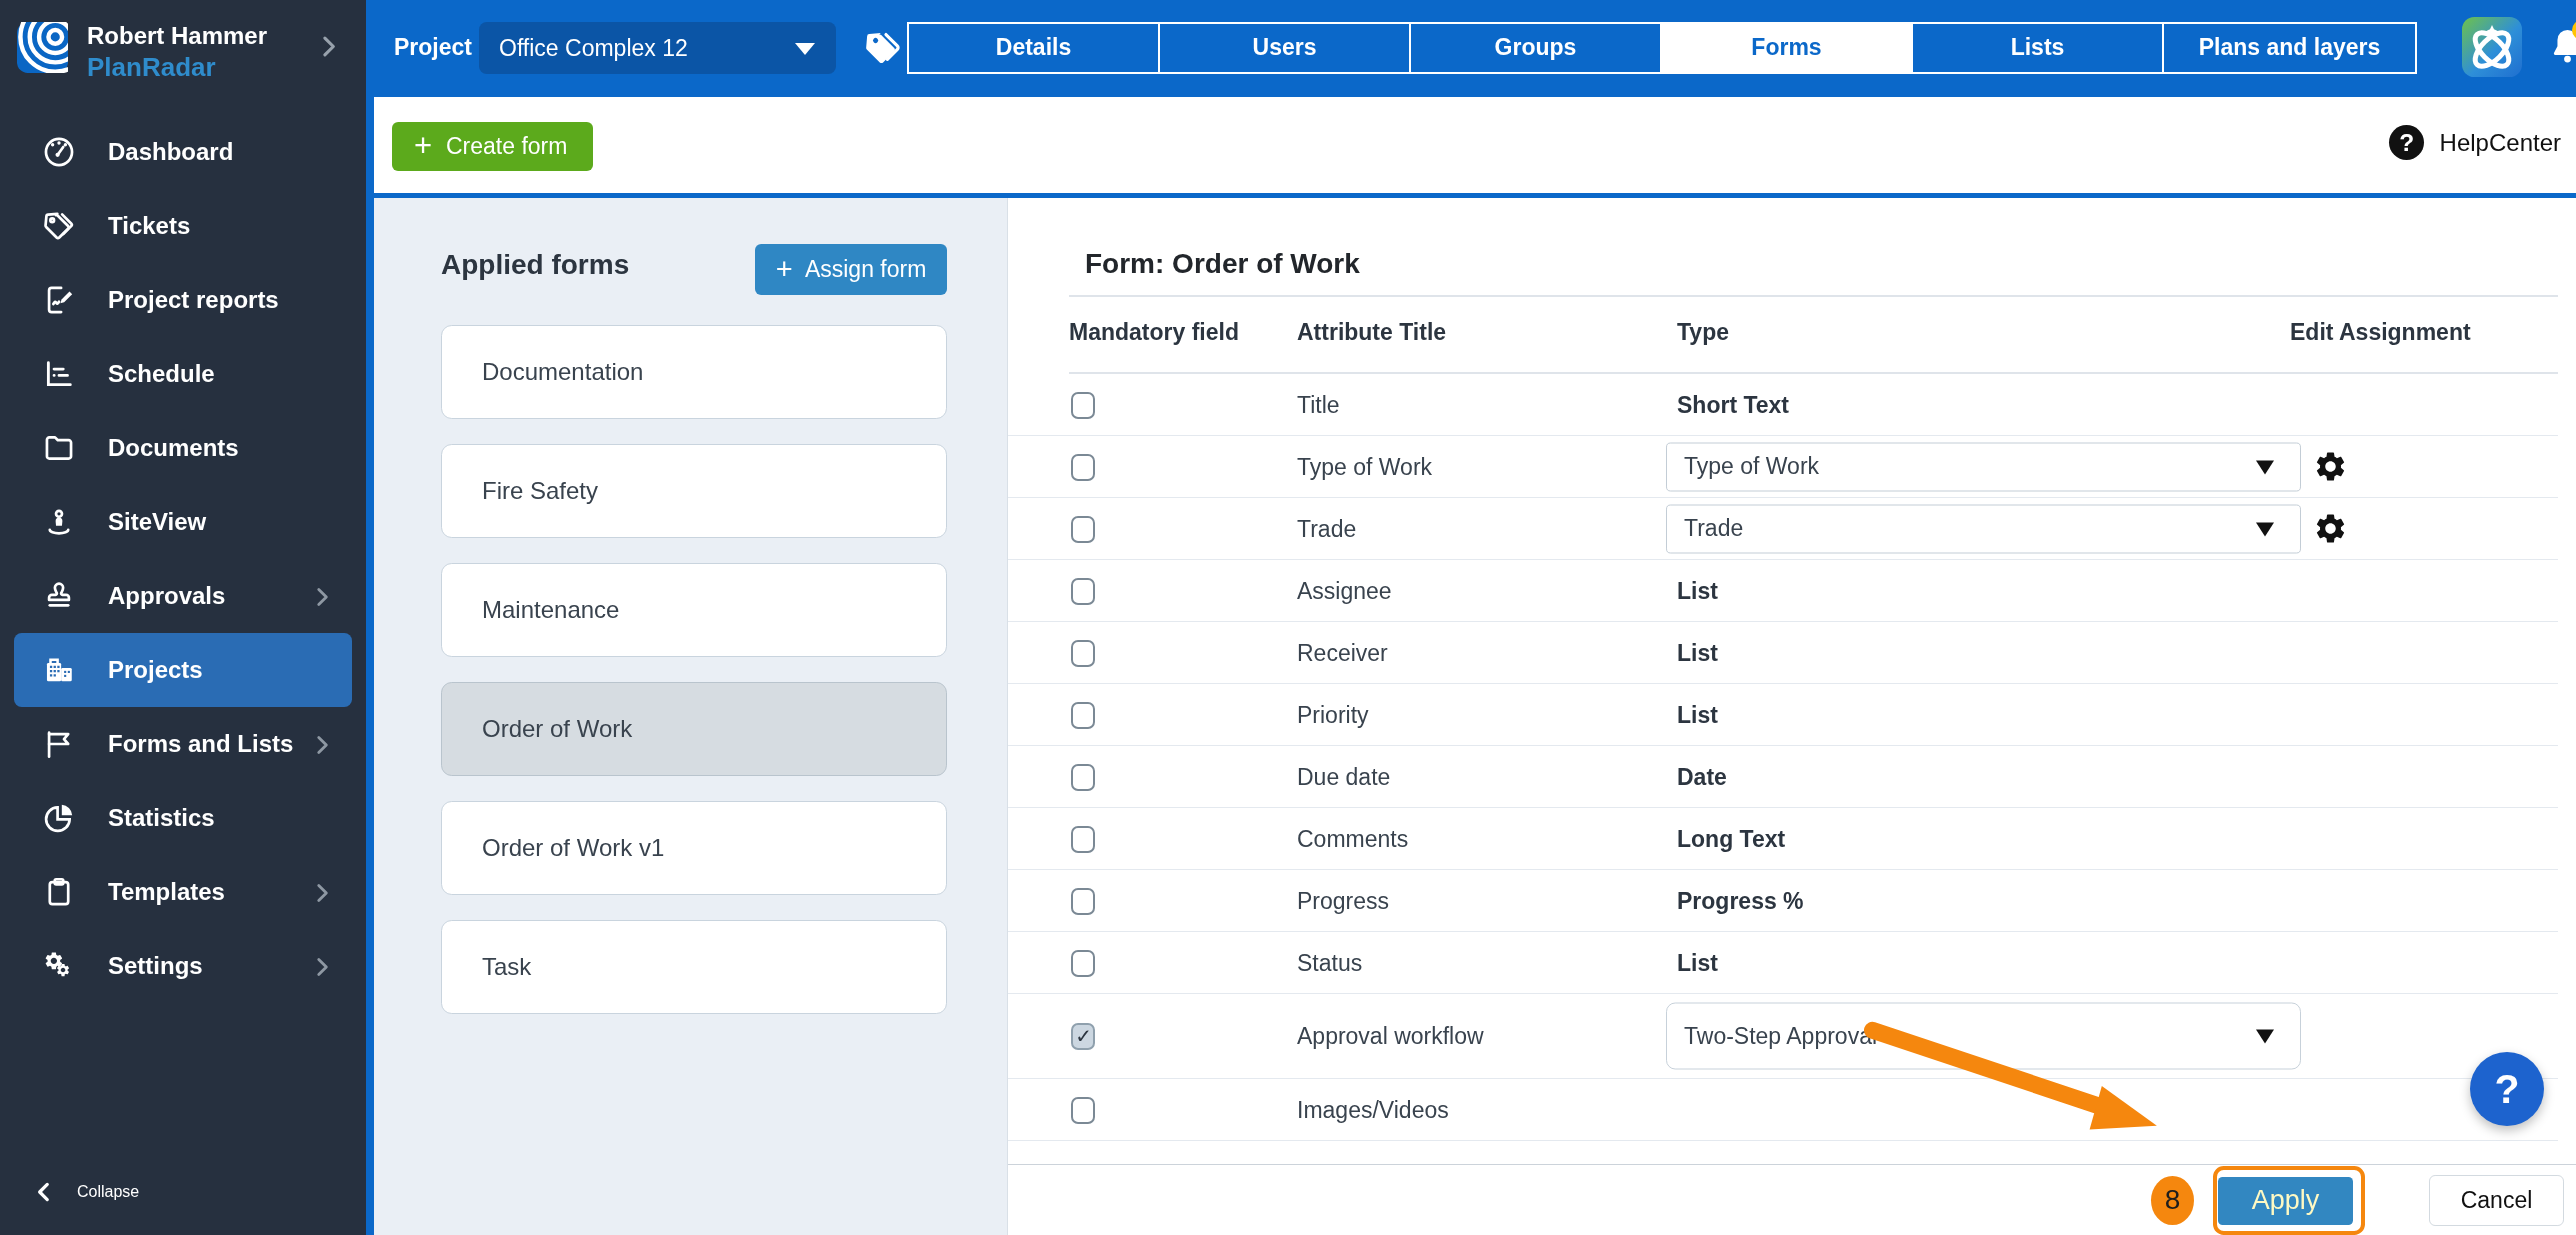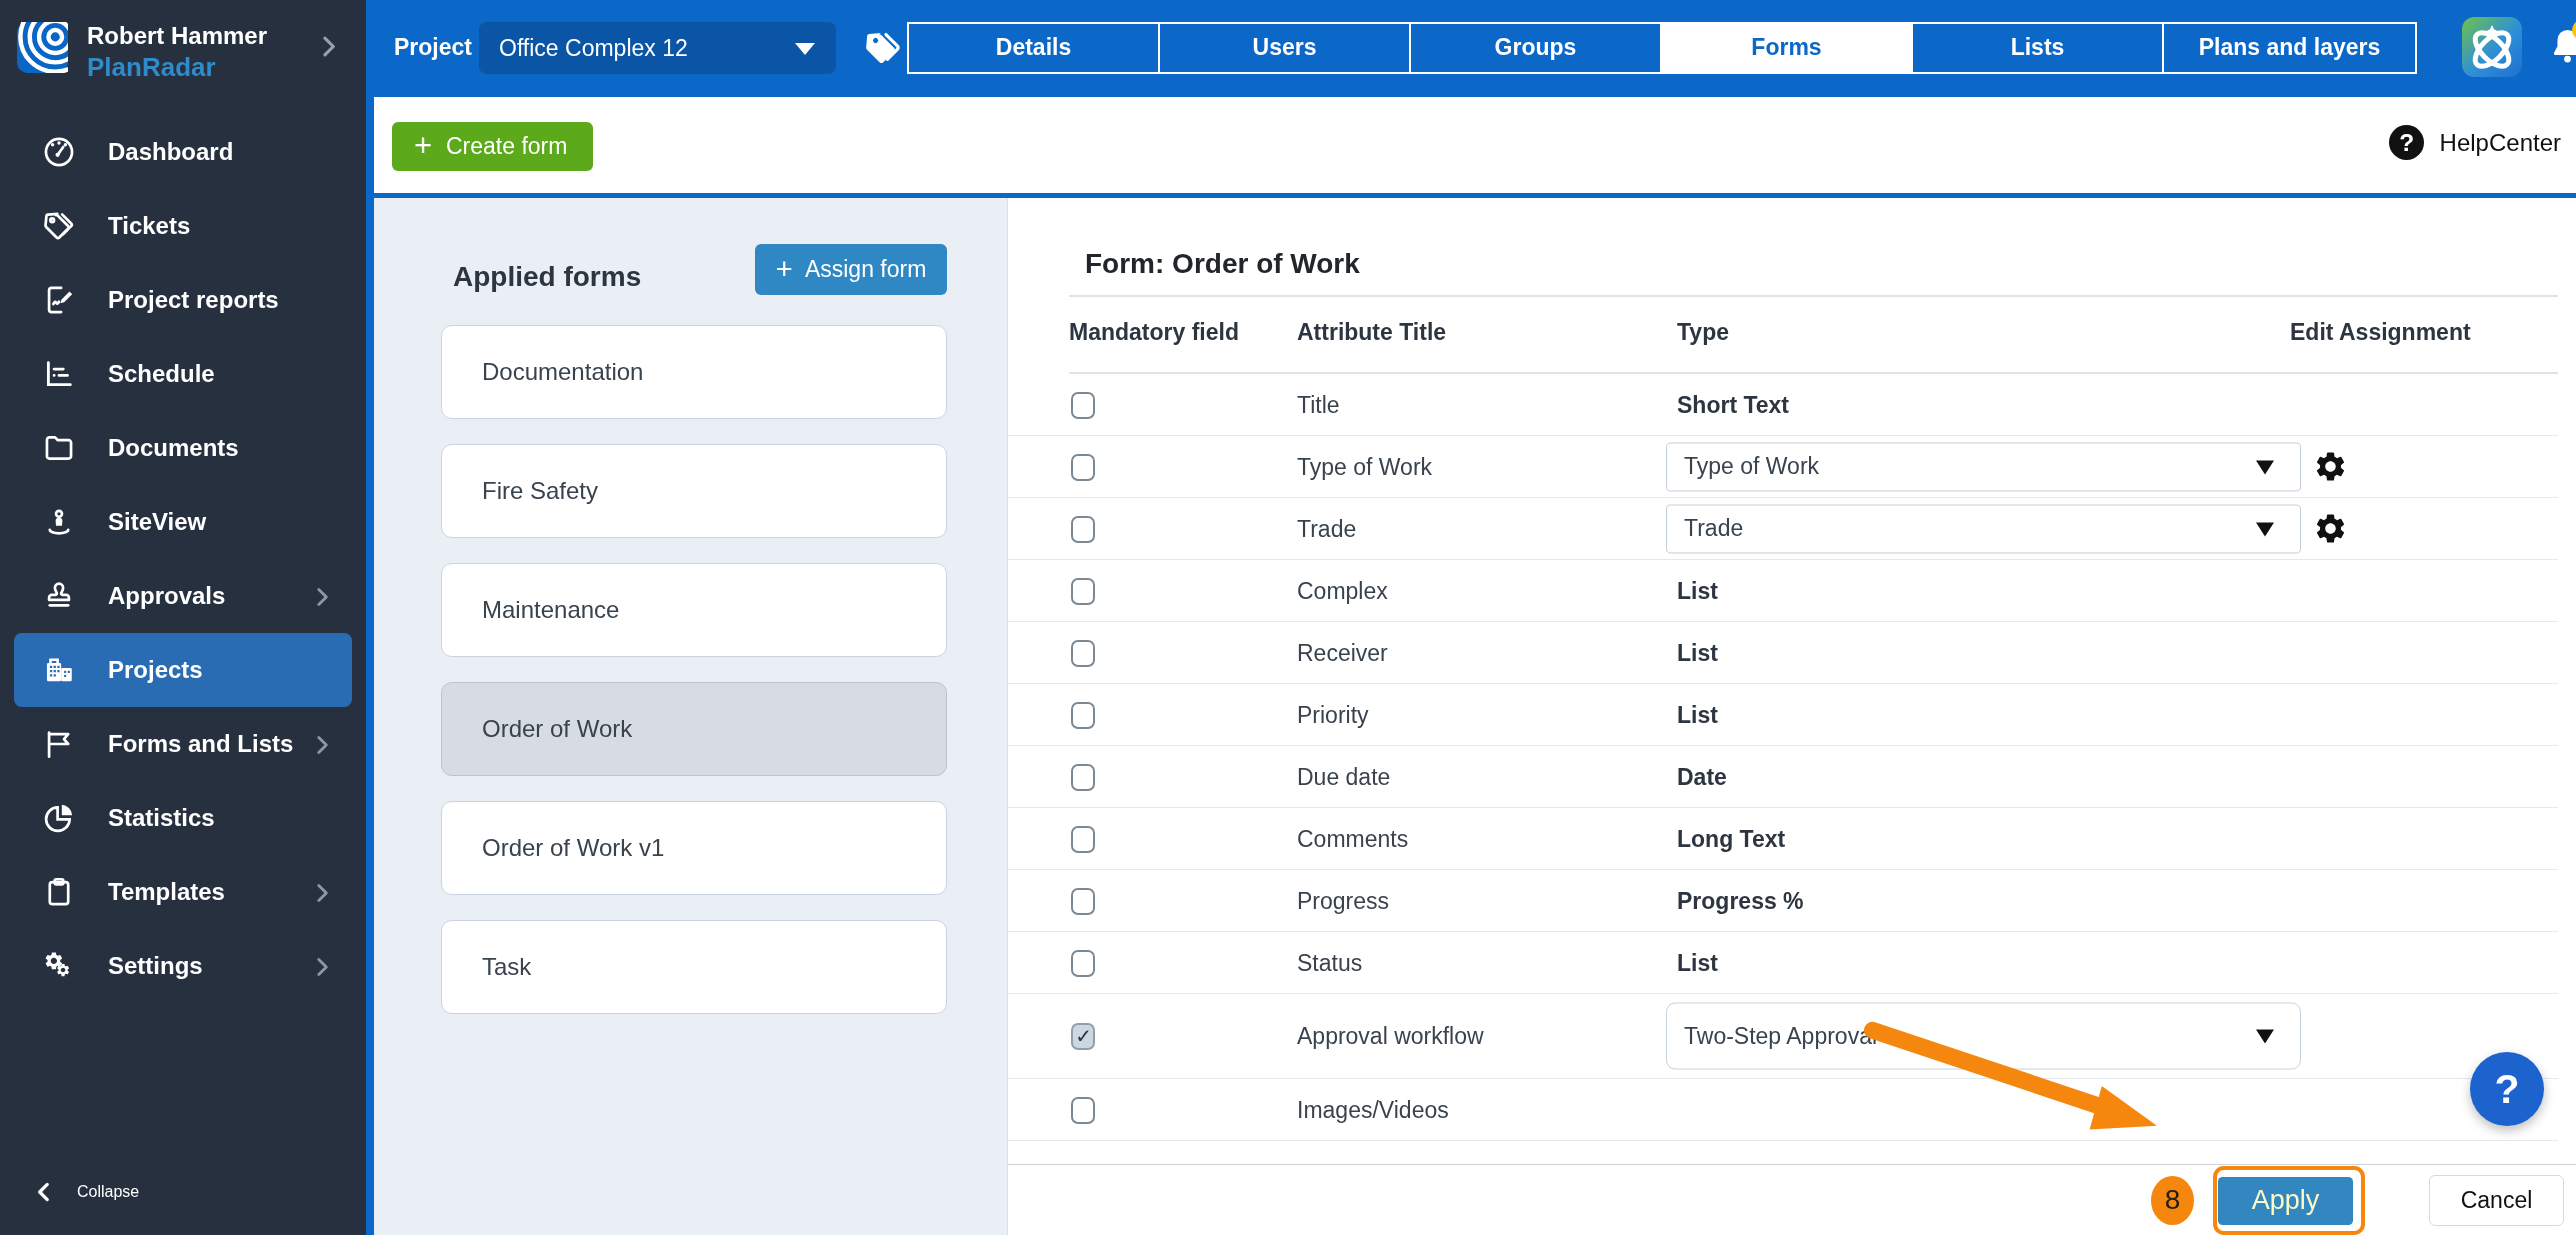--- a/index.html
+++ b/index.html
@@ -43,21 +43,21 @@
   .toolbar{position:absolute;left:374px;top:97px;right:0;height:97px;background:#fff;z-index:3;}
   .btn-green{position:absolute;left:18.4px;top:24.5px;height:49px;padding:0 26px 0 21.5px;background:var(--green);border-radius:6.1px;color:#fff;font-size:23px;display:flex;align-items:center;cursor:pointer;}
   .btn-green .plus{font-size:31px;font-weight:400;margin-right:14px;line-height:46px;}
   .helpcenter{position:absolute;right:51px;top:28px;display:flex;align-items:center;cursor:pointer;}
   .qicon{width:35px;height:35px;border-radius:50%;background:#111;color:#fff;font-size:24.5px;font-weight:800;display:flex;align-items:center;justify-content:center;}
   .helpcenter .lbl{margin-left:15.3px;font-size:24px;color:#111;}
   .blue-rule{position:absolute;left:374px;top:193px;right:0;height:4.6px;background:var(--blue);z-index:3;}
 
   
   .applied{position:absolute;left:374px;top:198px;width:633px;bottom:0;background:var(--panel);z-index:2;}
-  .applied h2{position:absolute;left:67px;top:51px;margin:12px;font-size:28px;font-weight:800;color:#2c3540;}
+  .applied h2{position:absolute;left:67px;top:51px;margin:0;font-size:28px;font-weight:800;color:#2c3540;}
   .btn-assign{position:absolute;left:381px;top:46px;width:192px;height:51px;background:var(--assign);border-radius:6.1px;color:#fff;font-size:23px;display:flex;align-items:center;justify-content:center;cursor:pointer;}
   .btn-assign .plus{font-size:29px;margin-right:12.3px;font-weight:400;}
   .cards{position:absolute;left:67px;top:127px;width:506px;}
   .card{height:94px;border-radius:10.7px;background:#fff;border:1.5px solid #c9d4de;box-sizing:border-box;margin-bottom:25px;display:flex;align-items:center;cursor:pointer;}
   .card .lbl{margin-left:40px;font-size:24px;color:#39434e;}
   .card.selected{background:#d6dce1;border-color:#b9c4cd;}
 
   
   .main{position:absolute;left:1007px;top:198px;right:0;bottom:0;background:#fff;border-left:1.5px solid #d9e0e7;z-index:2;}
   .gutter{position:absolute;right:0;top:0;width:35px;bottom:71px;background:#eef2f6;border-left:1.5px solid #e4eaf0;}
@@ -354,21 +354,21 @@
           <span class="sel">
             <span class="val">Trade</span>
             <span class="tri"></span>
           </span>
           <span class="gear"><svg viewBox="0 0 24 24" fill="currentColor">
               <path d="M19.14 12.94c.04-.3.06-.61.06-.94 0-.32-.02-.64-.07-.94l2.03-1.58c.18-.14.23-.41.12-.61l-1.92-3.32c-.12-.22-.37-.29-.59-.22l-2.39.96c-.5-.38-1.03-.7-1.62-.94l-.36-2.54c-.04-.24-.24-.41-.48-.41h-3.84c-.24 0-.43.17-.47.41l-.36 2.54c-.59.24-1.13.57-1.62.94l-2.39-.96c-.22-.08-.47 0-.59.22L2.74 8.87c-.12.21-.08.47.12.61l2.03 1.58c-.05.3-.09.63-.09.94s.02.64.07.94l-2.03 1.58c-.18.14-.23.41-.12.61l1.92 3.32c.12.22.37.29.59.22l2.39-.96c.5.38 1.03.7 1.62.94l.36 2.54c.05.24.24.41.48.41h3.84c.24 0 .44-.17.47-.41l.36-2.54c.59-.24 1.13-.56 1.62-.94l2.39.96c.22.08.47 0 .59-.22l1.92-3.32c.12-.22.07-.47-.12-.61l-2.01-1.58zM12 15.6c-1.98 0-3.6-1.62-3.6-3.6s1.62-3.6 3.6-3.6 3.6 1.62 3.6 3.6-1.62 3.6-3.6 3.6z"></path>
             </svg></span>
         </div>
         <div class="trow">
           <span class="cbx"></span>
-          <span class="attr">Complex</span>
+          <span class="attr">Assignee</span>
           <span class="typ">List</span>
         </div>
         <div class="trow">
           <span class="cbx"></span>
           <span class="attr">Receiver</span>
           <span class="typ">List</span>
         </div>
         <div class="trow">
           <span class="cbx"></span>
           <span class="attr">Priority</span>

